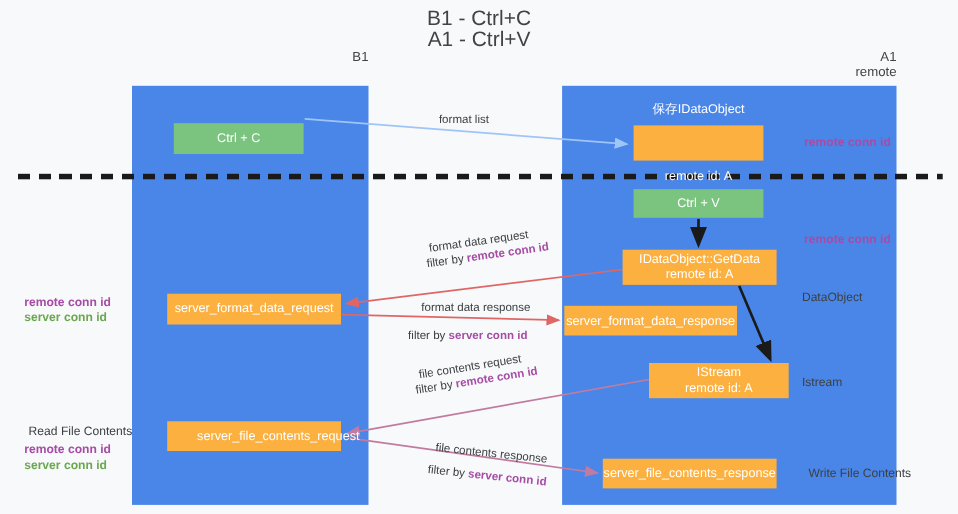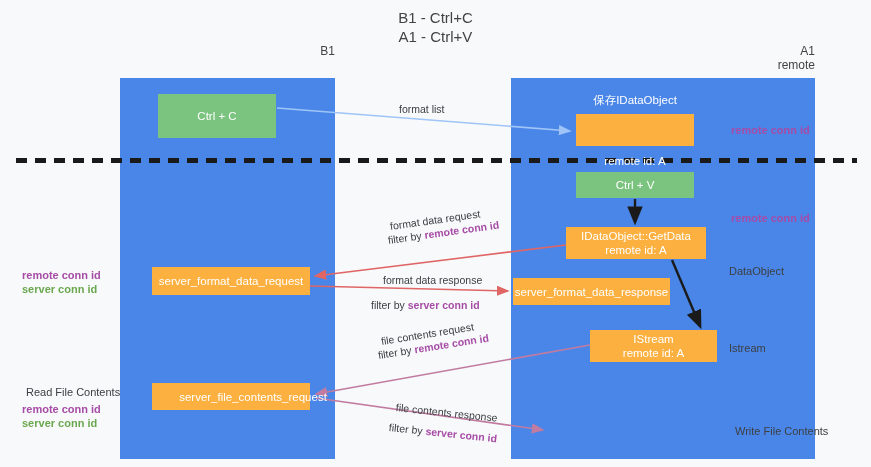--- a/index.html
+++ b/index.html
@@ -31,42 +31,42 @@
     color: #434343;
     line-height: 14px;
   }
   #hdr-b1 { left: 120px; top: 44px; width: 215px; }
   #hdr-a1 { left: 511px; top: 44px; width: 304px; }
 
   #title {
     position: absolute;
     left: 0; top: 8px; width: 871px;
     text-align: center;
-    font-size: 15px;
+    font-size: 19px;
     color: #434343;
     line-height: 19px;
   }
 
   .box {
     position: absolute;
     box-sizing: border-box;
     display: flex;
     flex-direction: column;
     align-items: center;
     justify-content: center;
     color: #ffffff;
     font-size: 11.5px;
     line-height: 14px;
     text-align: center;
   }
   .box.green { background: #7bc47f; }
   .box.orange { background: #fbb040; }
   .box .l2 { display: block; }
 
-  #box-ctrlc   { left: 158px; top: 94px;  width: 118px; height: 44px; }
+  #box-ctrlc   { left: 158px; top: 112px;  width: 118px; height: 28px; }
   #box-copyobj { left: 576px; top: 114px; width: 118px; height: 32px; gap: 47px; }
   #box-ctrlv   { left: 576px; top: 172px; width: 118px; height: 26px; }
   #box-getdata { left: 566px; top: 227px; width: 140px; height: 32px; }
   #box-sfdreq  { left: 152px; top: 267px; width: 158px; height: 28px; }
   #box-sfdres  { left: 513px; top: 278px; width: 157px; height: 27px; }
   #box-istream { left: 590px; top: 330px; width: 127px; height: 32px; }
   #box-sfcreq  { left: 152px; top: 383px; width: 158px; height: 27px; padding-left: 44px; }
   #box-sfcres  { left: 548px; top: 417px; width: 158px; height: 27px; }
 
   .side-label {
@@ -201,20 +201,23 @@
 
   <div id="box-istream" class="box orange">
     <span>IStream</span>
     <span class="l2">remote id: A</span>
   </div>
 
   <div id="box-sfcreq" class="box orange">
     <span>server_file_contents_request</span>
   </div>
 
+  <div id="box-sfcres" class="box orange">
+    <span>server_file_contents_response</span>
+  </div>
 
   <div id="fl-formatlist" class="flow-label">format list</div>
 
   <div id="fl-fdreq" class="flow-label">format data request</div>
   <div id="fl-fdreq2" class="flow-label"><span>filter by </span><span class="purple">remote conn id</span></div>
 
   <div id="fl-fdres" class="flow-label">format data response</div>
   <div id="fl-fdres2" class="flow-label"><span>filter by </span><span class="purple">server conn id</span></div>
 
   <div id="fl-fcreq" class="flow-label">file contents request</div>

